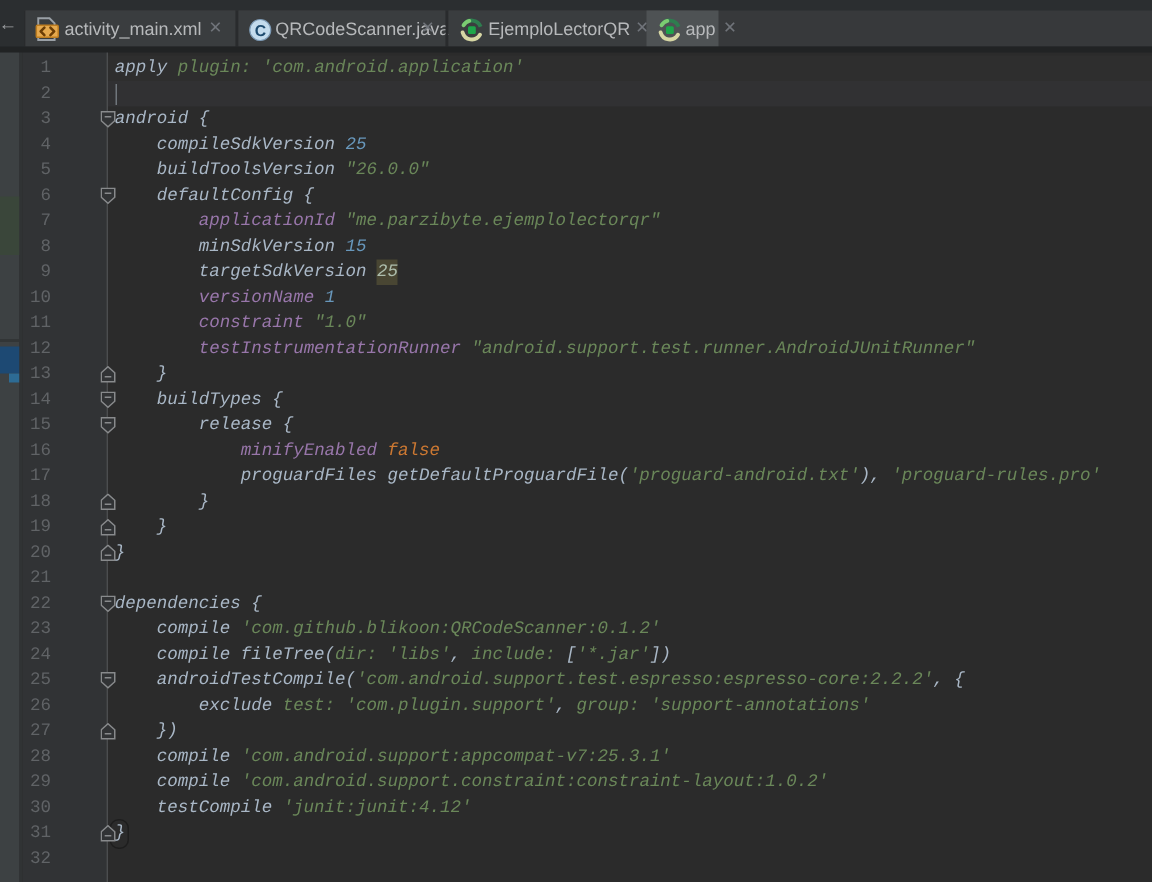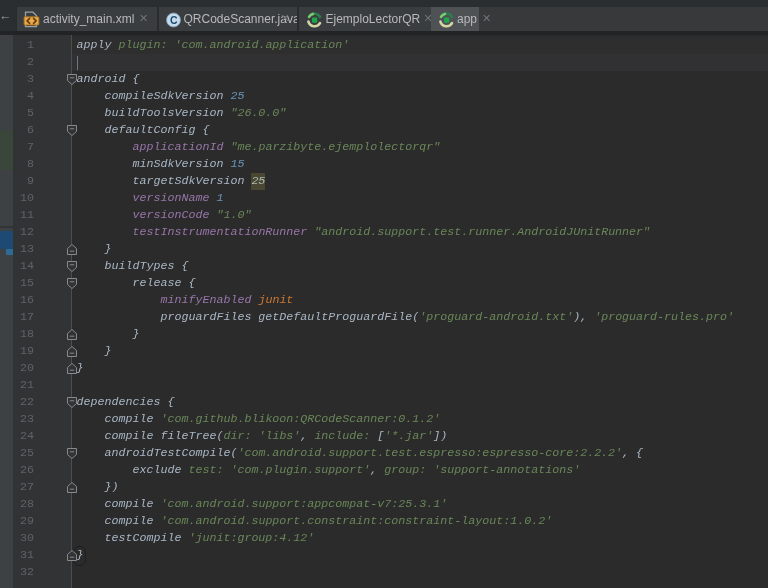--- a/index.html
+++ b/index.html
@@ -130,40 +130,40 @@
   <div class="abs" id="code">apply <span class="g">plugin: 'com.android.application'</span>
 
 android {
     compileSdkVersion <span class="n">25</span>
     buildToolsVersion <span class="g">"26.0.0"</span>
     defaultConfig {
         <span class="p">applicationId</span> <span class="g">"me.parzibyte.ejemplolectorqr"</span>
         minSdkVersion <span class="n">15</span>
         targetSdkVersion <span class="hl">25</span>
         <span class="p">versionName</span> <span class="n">1</span>
-        <span class="p">versionCode</span> <span class="g">"1.0"</span>
+        <span class="p">constraint</span> <span class="g">"1.0"</span>
         <span class="p">testInstrumentationRunner</span> <span class="g">"android.support.test.runner.AndroidJUnitRunner"</span>
     }
     buildTypes {
         release {
-            <span class="p">minifyEnabled</span> <span class="o">junit</span>
+            <span class="p">minifyEnabled</span> <span class="o">false</span>
             proguardFiles getDefaultProguardFile(<span class="g">'proguard-android.txt'</span>), <span class="g">'proguard-rules.pro'</span>
         }
     }
 }
 
 dependencies {
     compile <span class="g">'com.github.blikoon:QRCodeScanner:0.1.2'</span>
     compile fileTree(<span class="g">dir:</span> <span class="g">'libs'</span>, <span class="g">include:</span> [<span class="g">'*.jar'</span>])
     androidTestCompile(<span class="g">'com.android.support.test.espresso:espresso-core:2.2.2'</span>, {
         exclude <span class="g">test:</span> <span class="g">'com.plugin.support'</span>, <span class="g">group:</span> <span class="g">'support-annotations'</span>
     })
     compile <span class="g">'com.android.support:appcompat-v7:25.3.1'</span>
     compile <span class="g">'com.android.support.constraint:constraint-layout:1.0.2'</span>
-    testCompile <span class="g">'junit:group:4.12'</span>
+    testCompile <span class="g">'junit:junit:4.12'</span>
 }
 </div>
 
   <div class="abs" style="left:73px;top:546px;width:11px;height:18px;border:1.5px solid #1e1e1e;border-radius:6px"></div>
 
   <div id="folds">
   <svg class="abs fold" style="top:73.5px" width="11" height="12">
         <path d="M0.5,0.5 L9.5,0.5 L9.5,6.5 L5,10.5 L0.5,6.5 Z" fill="#313335" stroke="#888a8c" stroke-width="1"></path>
         <line x1="2.8" y1="3.8" x2="7.2" y2="3.8" stroke="#888a8c" stroke-width="1"></line>
       </svg>

